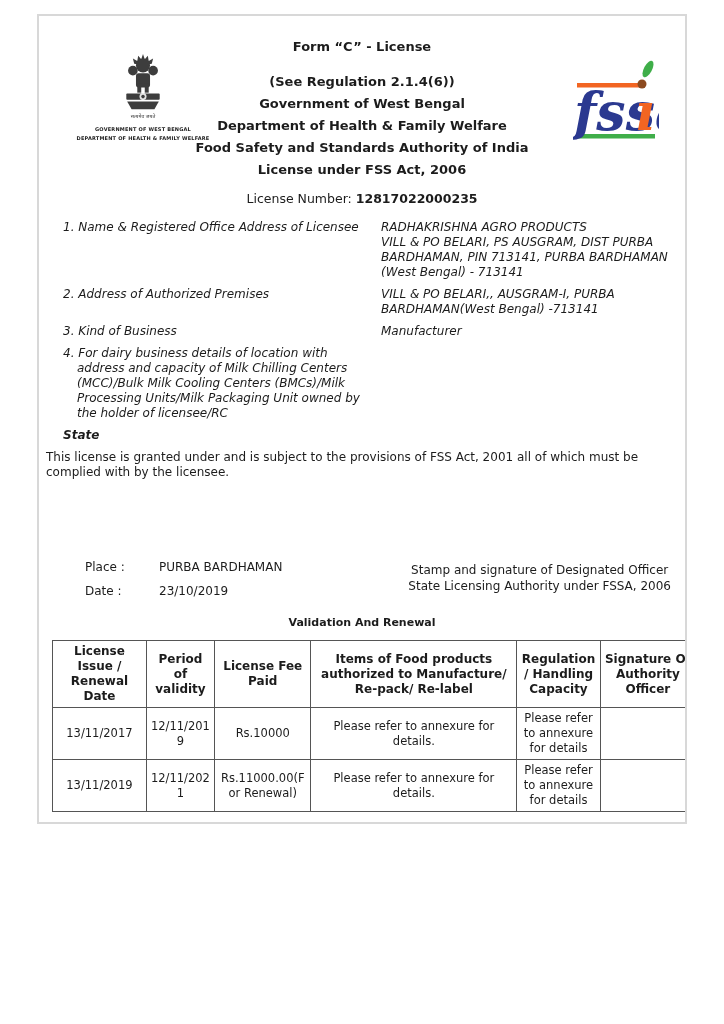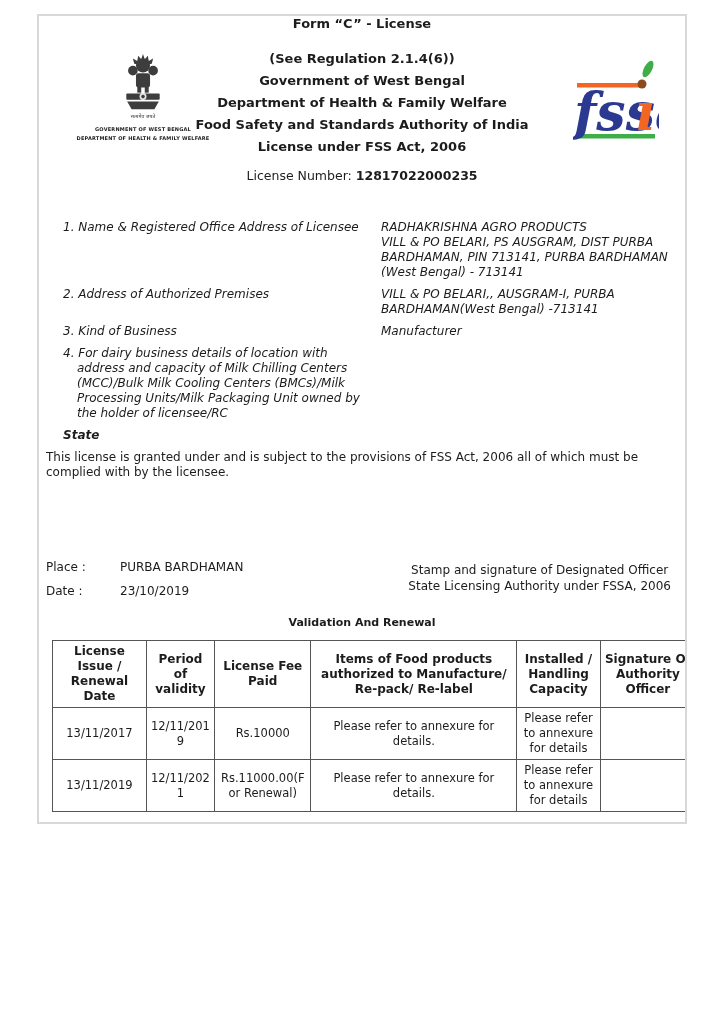--- a/index.html
+++ b/index.html
@@ -1,41 +1,41 @@
 <!DOCTYPE html>
 <html><head>
 <meta charset="utf-8">
 <style>
   html,body{margin:0;padding:0;background:#ffffff;}
   body{width:724px;height:1024px;position:relative;font-family:"DejaVu Sans",sans-serif;color:#1c1c1c;}
   .doc{position:absolute;left:37px;top:14px;width:650px;height:810px;box-sizing:border-box;
        border:2px solid #d8d8d8;background:#fff;overflow:hidden;}
   
   .header{position:relative;height:204px;}
-  .title-block{text-align:center;}
+  .title-block{text-align:center;padding-top:23px;}
   .form-title{font-size:13px;font-weight:bold;line-height:16px;margin-bottom:19px;}
   .hline{font-size:13px;font-weight:bold;line-height:16px;margin-bottom:6px;}
   .license-number-line{font-size:12.5px;margin-top:13px;line-height:16px;}
   .license-number-line b{font-weight:bold;}
   
   .emblem{position:absolute;left:28px;top:38px;width:152px;text-align:center;}
   .emblem svg{display:block;margin:0 auto;}
   .motto{font-size:5px;color:#333;line-height:7px;margin-top:1px;}
   .emblem-caption{font-size:5px;font-weight:bold;color:#222;line-height:8px;margin-top:5px;letter-spacing:.2px;}
   
   .fssai{position:absolute;right:26px;top:42px;width:86px;height:96px;}
   
   .fields{padding:0 10px 0 24px;font-style:italic;}
   .frow{display:flex;font-size:12px;line-height:15px;margin-bottom:7px;}
   .flabel{flex:none;width:318px;padding-left:14px;text-indent:-14px;box-sizing:border-box;padding-right:8px;}
   .fvalue{flex:1;white-space:pre-line;}
   .fvalue.bold{font-weight:bold;}
   .compliance{font-size:12px;line-height:15px;padding:0 10px 0 7px;margin-top:4px;}
   
-  .place-row{display:flex;justify-content:space-between;padding:0 14px 0 7px;margin-top:80px;}
+  .place-row{display:flex;justify-content:space-between;padding:0 14px 0 7px;margin-top:80px;margin-left:39px;}
   .pd-grid{font-size:12px;}
   .pd-line{display:flex;margin-bottom:9px;line-height:15px;}
   .pd-label{width:74px;flex:none;}
   .stamp{text-align:center;font-size:12px;line-height:16px;margin-top:2px;}
   
   .validation-heading{text-align:center;font-size:11px;font-weight:bold;margin-top:8px;line-height:14px;}
   table.renewal{width:calc(100% - 2px);margin:10px 1px 0 13px;border-collapse:collapse;table-layout:fixed;}
   table.renewal th,table.renewal td{border:1px solid #555;text-align:center;vertical-align:middle;
       padding:3px 3px;word-wrap:break-word;}
   table.renewal th{font-size:12px;font-weight:bold;line-height:15px;}
@@ -111,21 +111,21 @@
       <div class="fvalue">Manufacturer</div>
     </div>
     <div class="frow">
       <div class="flabel">4. For dairy business details of location with address and capacity of Milk Chilling Centers (MCC)/Bulk Milk Cooling Centers (BMCs)/Milk Processing Units/Milk Packaging Unit owned by the holder of licensee/RC</div>
     </div>
     <div class="frow">
       <div class="fvalue bold">State</div>
     </div>
   </div>
 
-  <div class="compliance">This license is granted under and is subject to the provisions of FSS Act, 2006 all of which must be complied with by the licensee.</div>
+  <div class="compliance">This license is granted under and is subject to the provisions of FSS Act, 2001 all of which must be complied with by the licensee.</div>
 
   <div class="place-row">
     <div class="pd-grid">
       <div class="pd-line">
         <div class="pd-label">Place :</div>
         <div>PURBA BARDHAMAN</div>
       </div>
       <div class="pd-line">
         <div class="pd-label">Date :</div>
         <div>23/10/2019</div>
@@ -147,21 +147,21 @@
       <col style="width:32%">
         <col style="width:13%">
         <col style="width:14.8%">
     </colgroup>
     <thead>
       <tr>
         <th>License Issue / Renewal Date</th>
         <th>Period of validity</th>
         <th>License Fee Paid</th>
         <th>Items of Food products authorized to Manufacture/ Re-pack/ Re-label</th>
-        <th>Installed / Handling Capacity</th>
+        <th>Regulation / Handling Capacity</th>
         <th>Signature Of Authority Officer</th>
       </tr>
     </thead>
     <tbody>
       <tr>
         <td>13/11/2017</td>
         <td>12/11/2019</td>
         <td>Rs.10000</td>
         <td>Please refer to annexure for details.</td>
         <td>Please refer to annexure for details</td>

